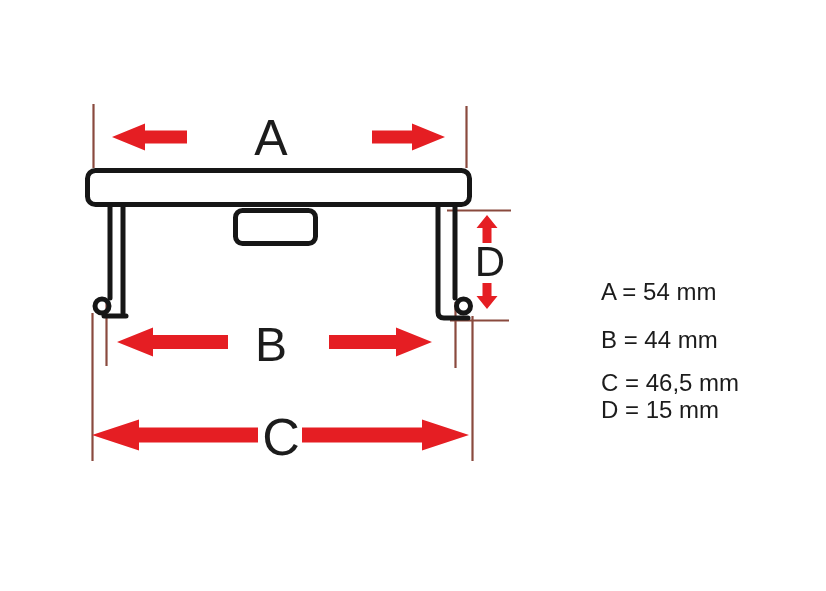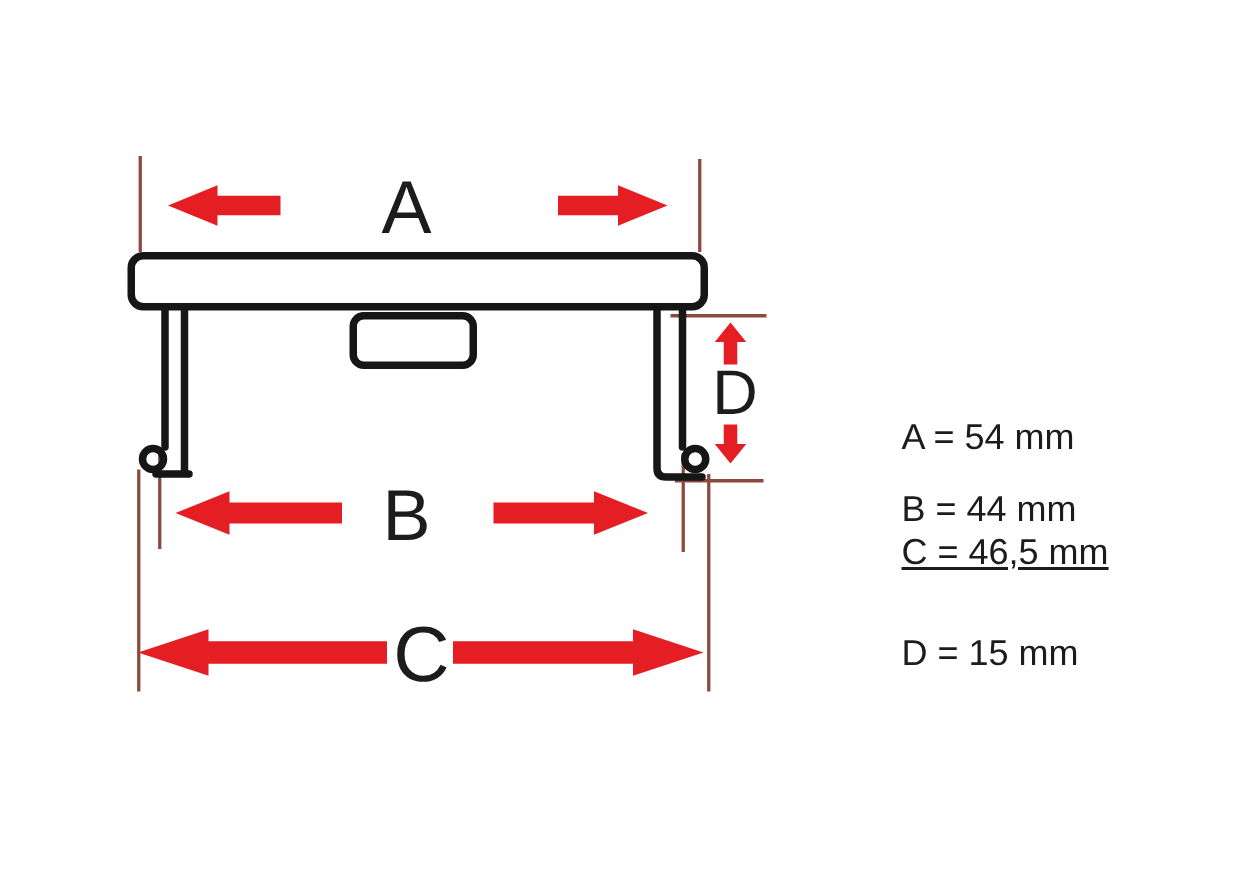--- a/index.html
+++ b/index.html
@@ -37,22 +37,22 @@
   .legend-line{
     position:absolute;left:0;
     font-size:24px;
     color:var(--text);
     line-height:1;
     white-space:nowrap;
     font-family:"Liberation Sans", sans-serif;
   }
   .legend-line.l0{top:280px;}
   .legend-line.l1{top:328px;text-align:center;}
-  .legend-line.l2{top:357px;text-decoration:underline;}
-  .legend-line.l3{top:424px;}
+  .legend-line.l2{top:371px;}
+  .legend-line.l3{top:398px;}
 </style>
 </head>
 <body>
 
 <div class="stage">
 
   <svg class="diagram-svg" width="826" height="591" viewBox="0 0 826 591">
 
     <g style="stroke:var(--brown,#8a4a3e)" stroke-width="2.2" fill="none">
       <line x1="93.5" y1="104" x2="93.5" y2="168"></line>

